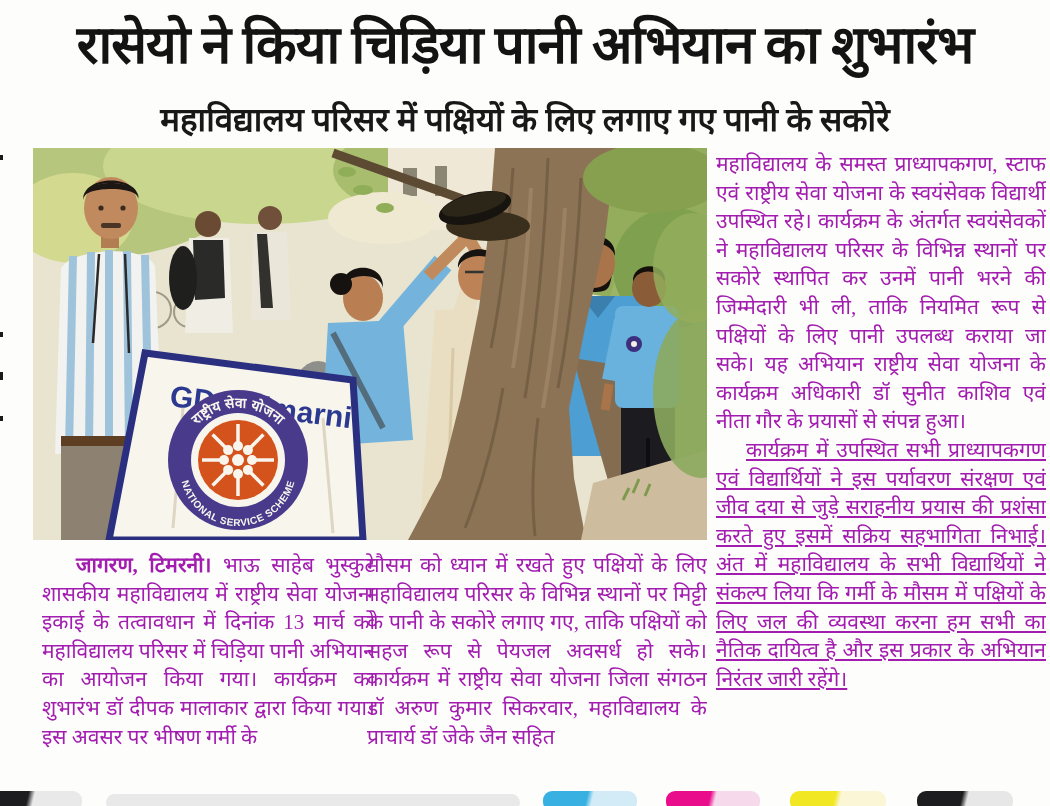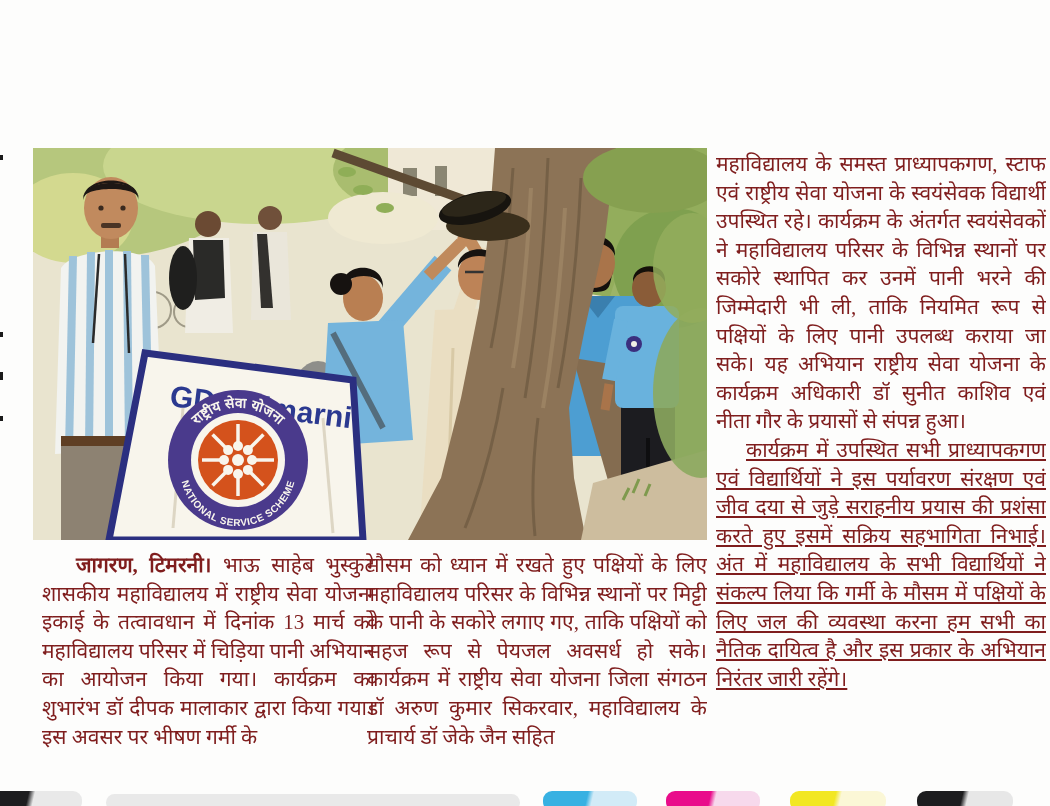--- a/index.html
+++ b/index.html
@@ -4,35 +4,37 @@
 <style>
   html,body{margin:0;padding:0;}
   .page{position:relative;width:1050px;height:806px;background:#fdfdfc;overflow:hidden;
         font-family:"Liberation Serif","DejaVu Serif",serif;color:#1c1c1c;}
   .headline{position:absolute;top:12px;left:0;width:1050px;text-align:center;
             font-size:53px;font-weight:bold;color:#131313;letter-spacing:-1px;line-height:1.25;}
   .subheadline{position:absolute;top:96px;left:0;width:1050px;text-align:center;
                font-size:33px;font-weight:bold;color:#181818;}
   .photo{position:absolute;left:33px;top:148px;width:674px;height:392px;background:#e9e4cf;}
   .photo svg{display:block;width:100%;height:100%;}
-  .col{position:absolute;text-align:justify;font-size:21px;line-height:28.6px;color:#7f1d1d;overflow:hidden;}
+  .col{position:absolute;text-align:justify;font-size:21px;line-height:28.6px;color:#a21caf;overflow:hidden;}
   .col p{margin:0;}
   .col-left{left:42px;top:551px;width:333px;height:238px;}
   .col-left p{text-indent:34px;}
   .col-mid{left:367px;top:551px;width:340px;height:238px;}
   .col-right{left:716px;top:150px;width:330px;height:642px;}
   .col-right p.indent{text-indent:30px;text-decoration:underline;}
   .pill{position:absolute;top:791px;height:20px;border-radius:9px;}
   .edge-mark{position:absolute;left:0;width:3px;height:5px;background:#1a1a1a;}
 </style>
 </head>
 <body>
 
 <div class="page">
 
+  <div class="headline">रासेयो ने किया चिड़िया पानी अभियान का शुभारंभ</div>
+  <div class="subheadline">महाविद्यालय परिसर में पक्षियों के लिए लगाए गए पानी के सकोरे</div>
 
   <div class="photo">
     <svg viewBox="0 0 674 392" preserveAspectRatio="none">
 
       <g>
         <rect x="0" y="0" width="674" height="392" fill="#e9e4cf"></rect>
         <ellipse cx="60" cy="35" rx="150" ry="75" fill="#b6c77d"></ellipse>
         <ellipse cx="230" cy="18" rx="160" ry="58" fill="#c9d68e"></ellipse>
         <ellipse cx="420" cy="22" rx="120" ry="50" fill="#a9bd6f"></ellipse>
         <ellipse cx="600" cy="55" rx="150" ry="95" fill="#93ad5c"></ellipse>

